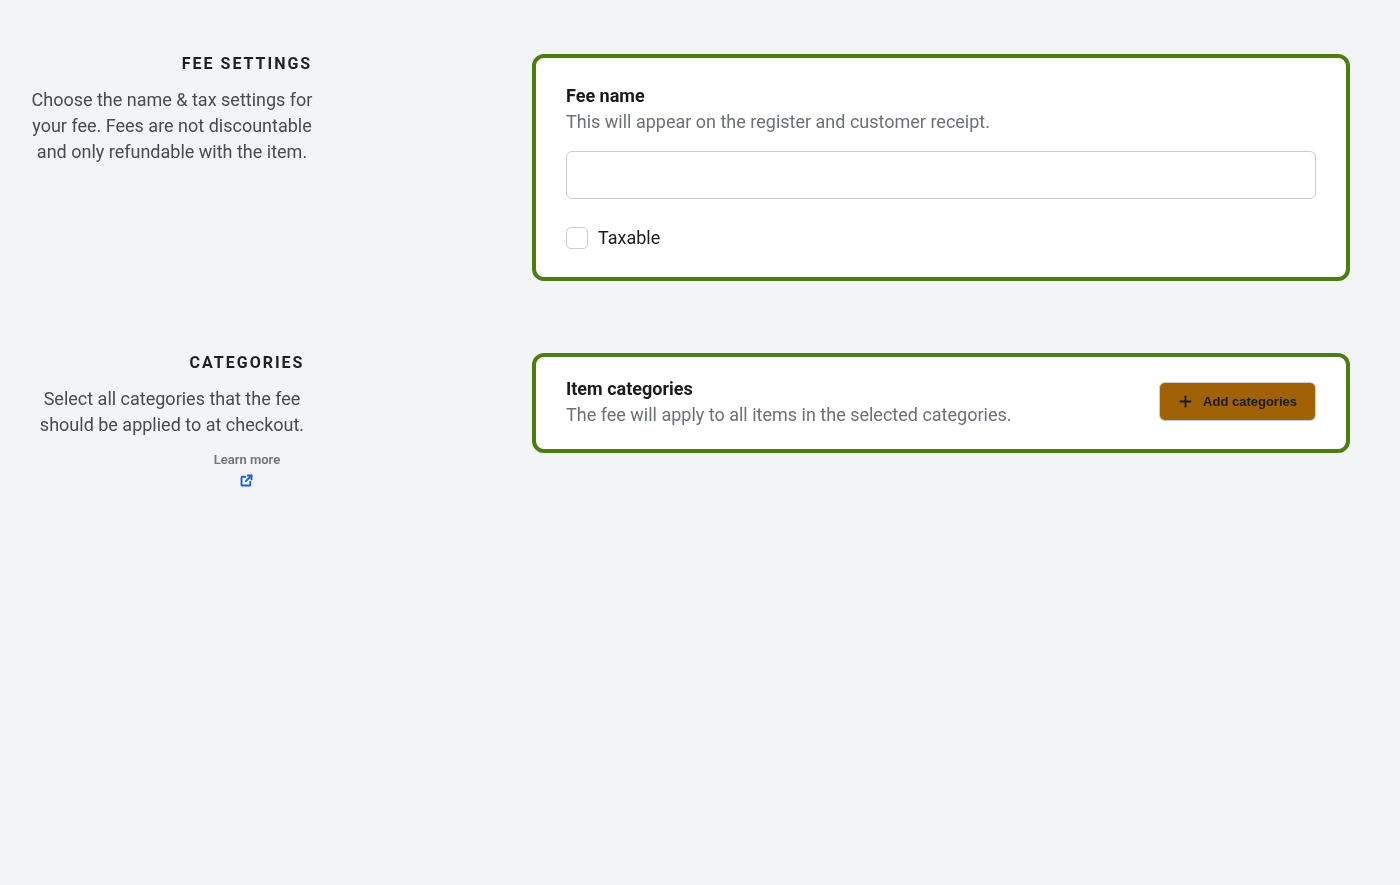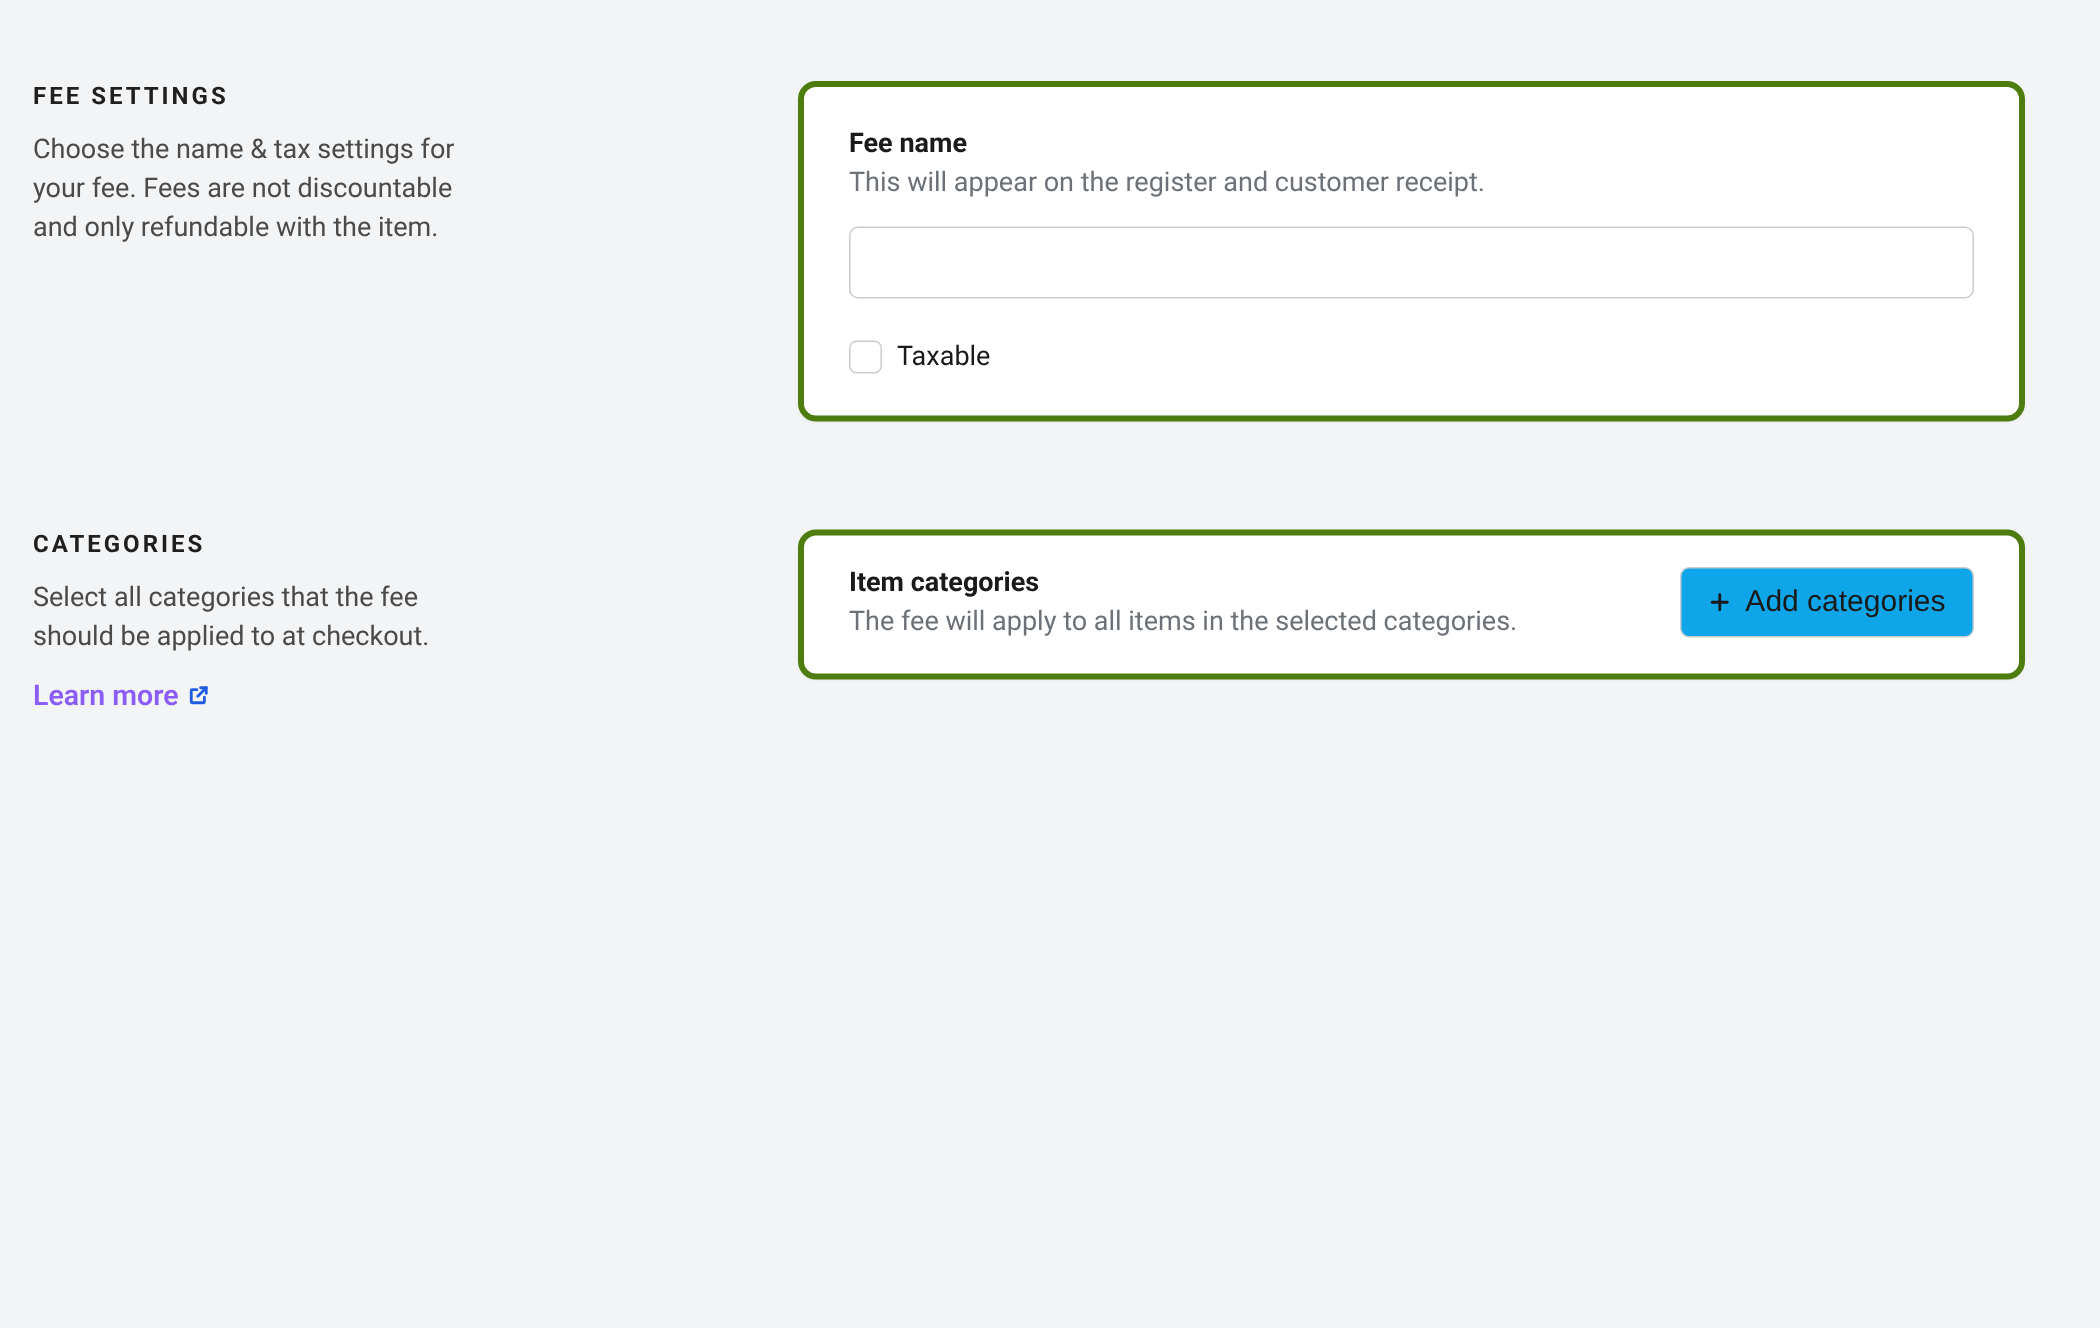--- a/index.html
+++ b/index.html
@@ -17,44 +17,46 @@
     }
     .section {
       display: flex;
       align-items: flex-start;
       margin-bottom: 72px;
     }
     .sidebar {
       width: 510px;
       padding-right: 60px;
       flex-shrink: 0;
+      text-align: center;
     }
     .sidebar-title {
       font-size: 16px;
       font-weight: 700;
       letter-spacing: 2px;
       color: #1f1f1f;
       margin-bottom: 14px;
     }
     .sidebar-desc {
       font-size: 18px;
       line-height: 1.45;
       color: #4a4a4a;
       max-width: 300px;
     }
     .learn-more-link {
       display: inline-flex;
       align-items: center;
       gap: 6px;
-      color: #8b5cf6;
-      font-size: 19px;
+      color: #737373;
+      font-size: 13px;
       font-weight: 600;
       text-decoration: none;
       margin-top: 14px;
       cursor: pointer;
+      flex-direction: column;
     }
     .external-icon {
       display: inline-flex;
       align-items: center;
     }
     .card {
       flex: 1;
       background: #ffffff;
       border-radius: 12px;
       border: 4px solid #4d7c0f;
@@ -134,25 +136,25 @@
       justify-content: space-between;
     }
     .categories-text {
       flex: 1;
     }
     .add-button {
       display: inline-flex;
       align-items: center;
       gap: 10px;
       border: 1px solid #c9ccd0;
-      background: #0ea5e9;
+      background: #a16207;
       border-radius: 6px;
       padding: 11px 18px;
-      font-size: 20px;
-      font-weight: 400;
+      font-size: 13px;
+      font-weight: 700;
       color: #1a1a1a;
       cursor: pointer;
     }
     .plus-icon {
       display: inline-flex;
       align-items: center;
     }
     .card.categories {
       padding: 20px 30px 22px 30px;
     }

